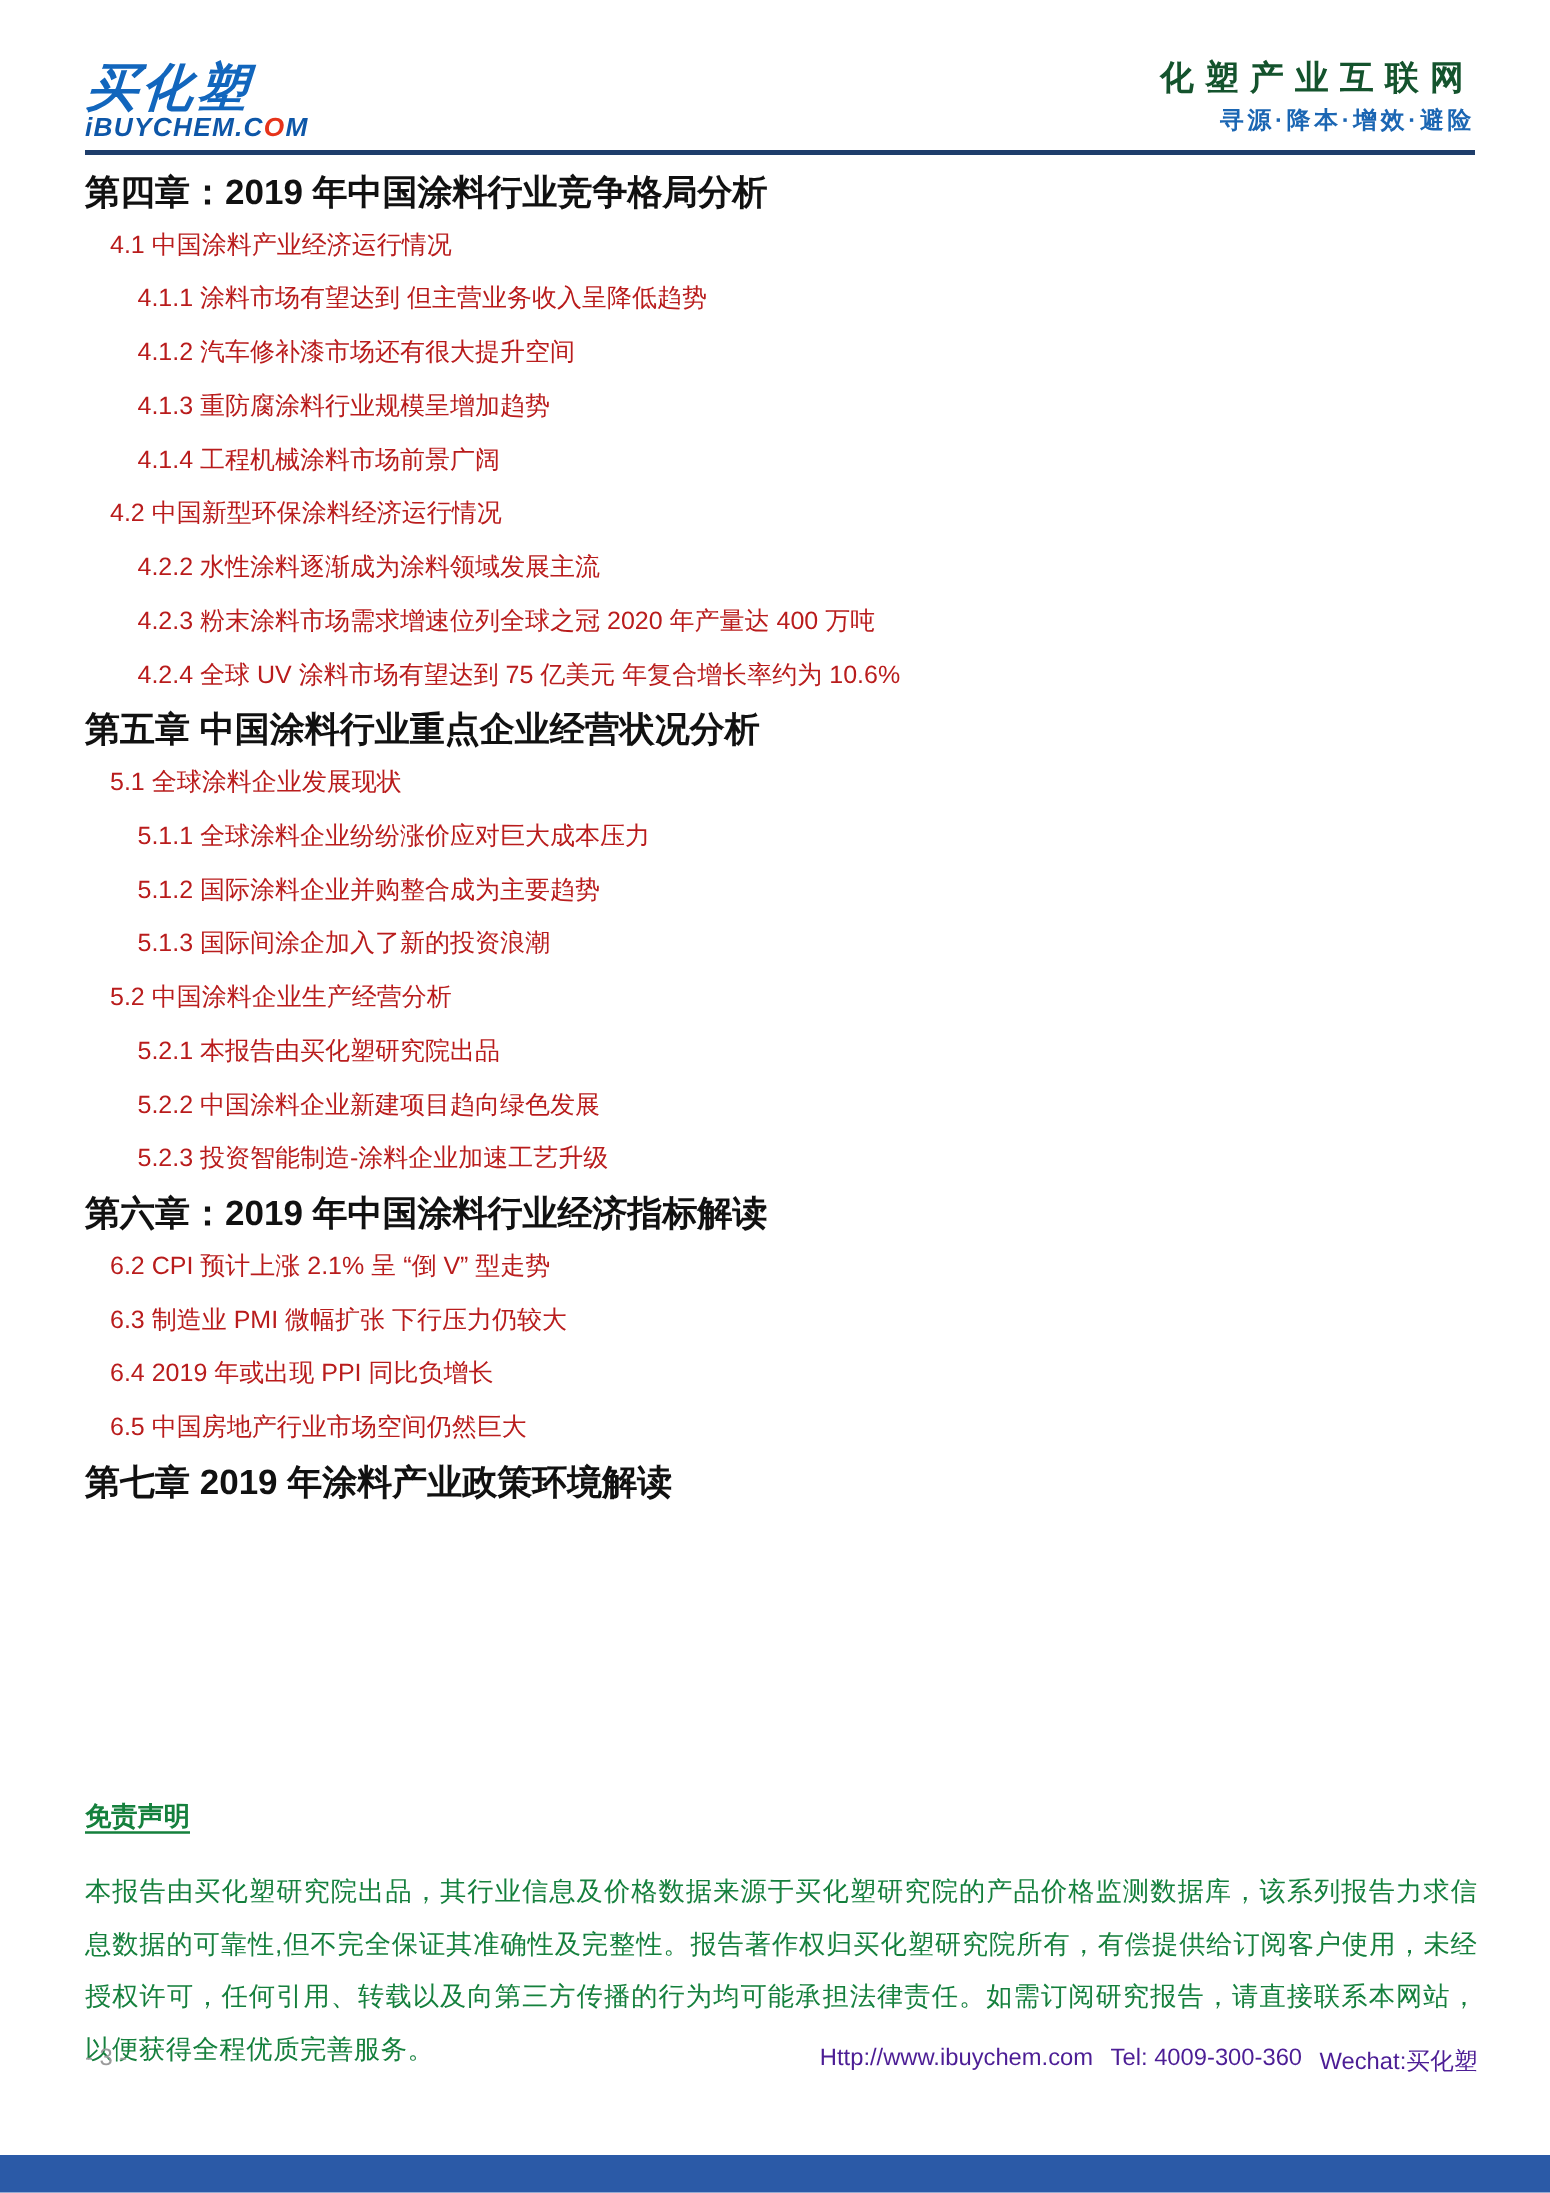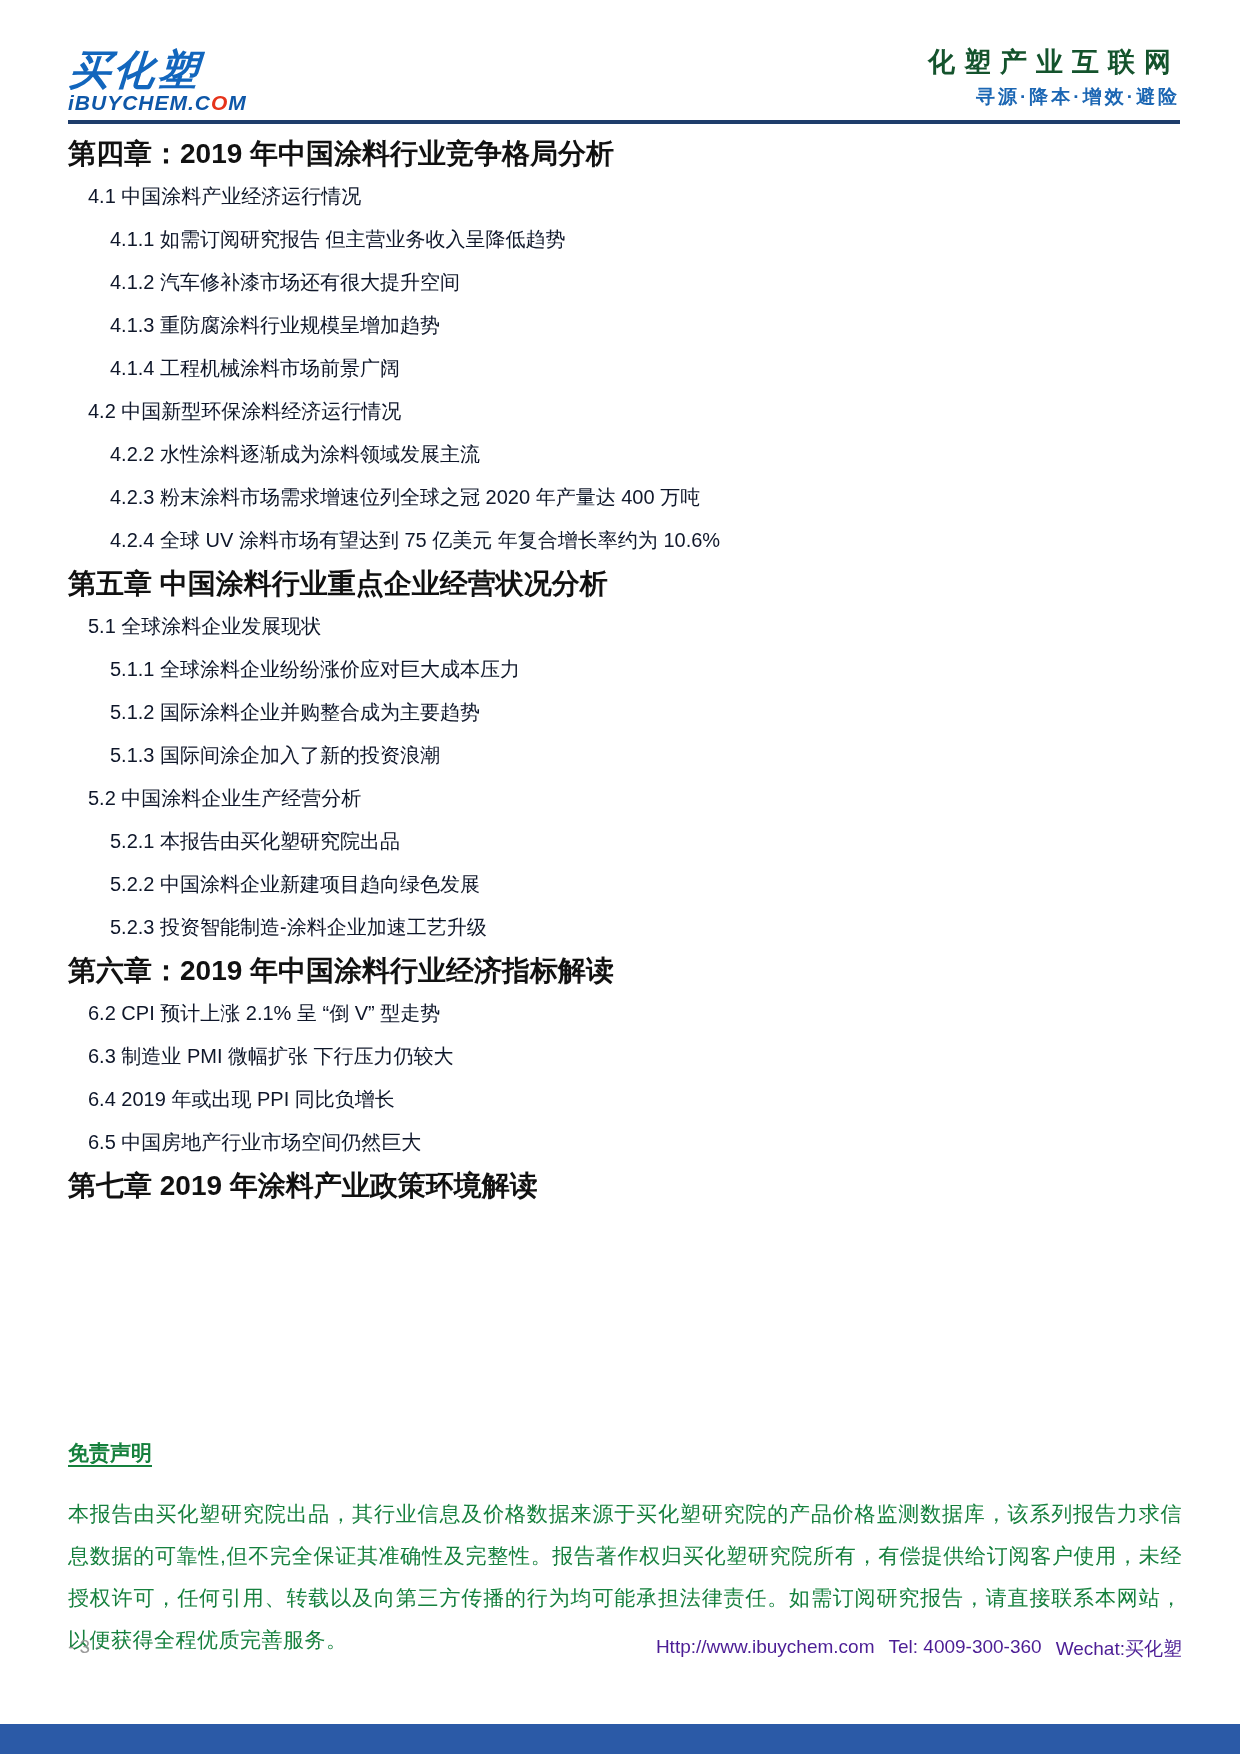--- a/index.html
+++ b/index.html
@@ -40,21 +40,21 @@
     font-size: 19px; font-weight: bold; color: #1b66b3; letter-spacing: 3px; margin-top: 5px;
   }
   .header-rule {
     margin: 7px 60px 0 68px;
     border: 0; border-top: 4px solid #1e3d6b; height: 0;
   }
 
   
   .toc { margin: 8px 60px 0 68px; }
   .toc-row {
-    font-size: 20px; line-height: 43px; color: #0f172a;
+    font-size: 20px; line-height: 43px; color: #b91c1c;
     white-space: nowrap;
   }
   .toc-row.chapter { font-weight: bold; font-size: 28px; color: #111; }
   .toc-row.s1 { padding-left: 20px; }
   .toc-row.s2 { padding-left: 42px; }
 
   
   .disclaimer { position: absolute; left: 68px; right: 58px; top: 1439px; color: #15803d; }
   .disclaimer-title {
     font-size: 21px; font-weight: bold;
@@ -91,21 +91,21 @@
     <div class="brand">
       <div class="brand-line1">化塑产业互联网</div>
       <div class="brand-line2">寻源·降本·增效·避险</div>
     </div>
   </div>
   <hr class="header-rule">
 
   <div class="toc">
       <div class="toc-row chapter">第四章：2019 年中国涂料行业竞争格局分析</div>
       <div class="toc-row s1">4.1  中国涂料产业经济运行情况</div>
-      <div class="toc-row s2">4.1.1  如需订阅研究报告 但主营业务收入呈降低趋势</div>
+      <div class="toc-row s2">4.1.1  涂料市场有望达到 但主营业务收入呈降低趋势</div>
       <div class="toc-row s2">4.1.2  汽车修补漆市场还有很大提升空间</div>
       <div class="toc-row s2">4.1.3  重防腐涂料行业规模呈增加趋势</div>
       <div class="toc-row s2">4.1.4  工程机械涂料市场前景广阔</div>
       <div class="toc-row s1">4.2  中国新型环保涂料经济运行情况</div>
       <div class="toc-row s2">4.2.2  水性涂料逐渐成为涂料领域发展主流</div>
       <div class="toc-row s2">4.2.3  粉末涂料市场需求增速位列全球之冠  2020 年产量达 400 万吨</div>
       <div class="toc-row s2">4.2.4  全球 UV 涂料市场有望达到 75 亿美元  年复合增长率约为 10.6%</div>
       <div class="toc-row chapter">第五章 中国涂料行业重点企业经营状况分析</div>
       <div class="toc-row s1">5.1 全球涂料企业发展现状</div>
       <div class="toc-row s2">5.1.1  全球涂料企业纷纷涨价应对巨大成本压力</div>

